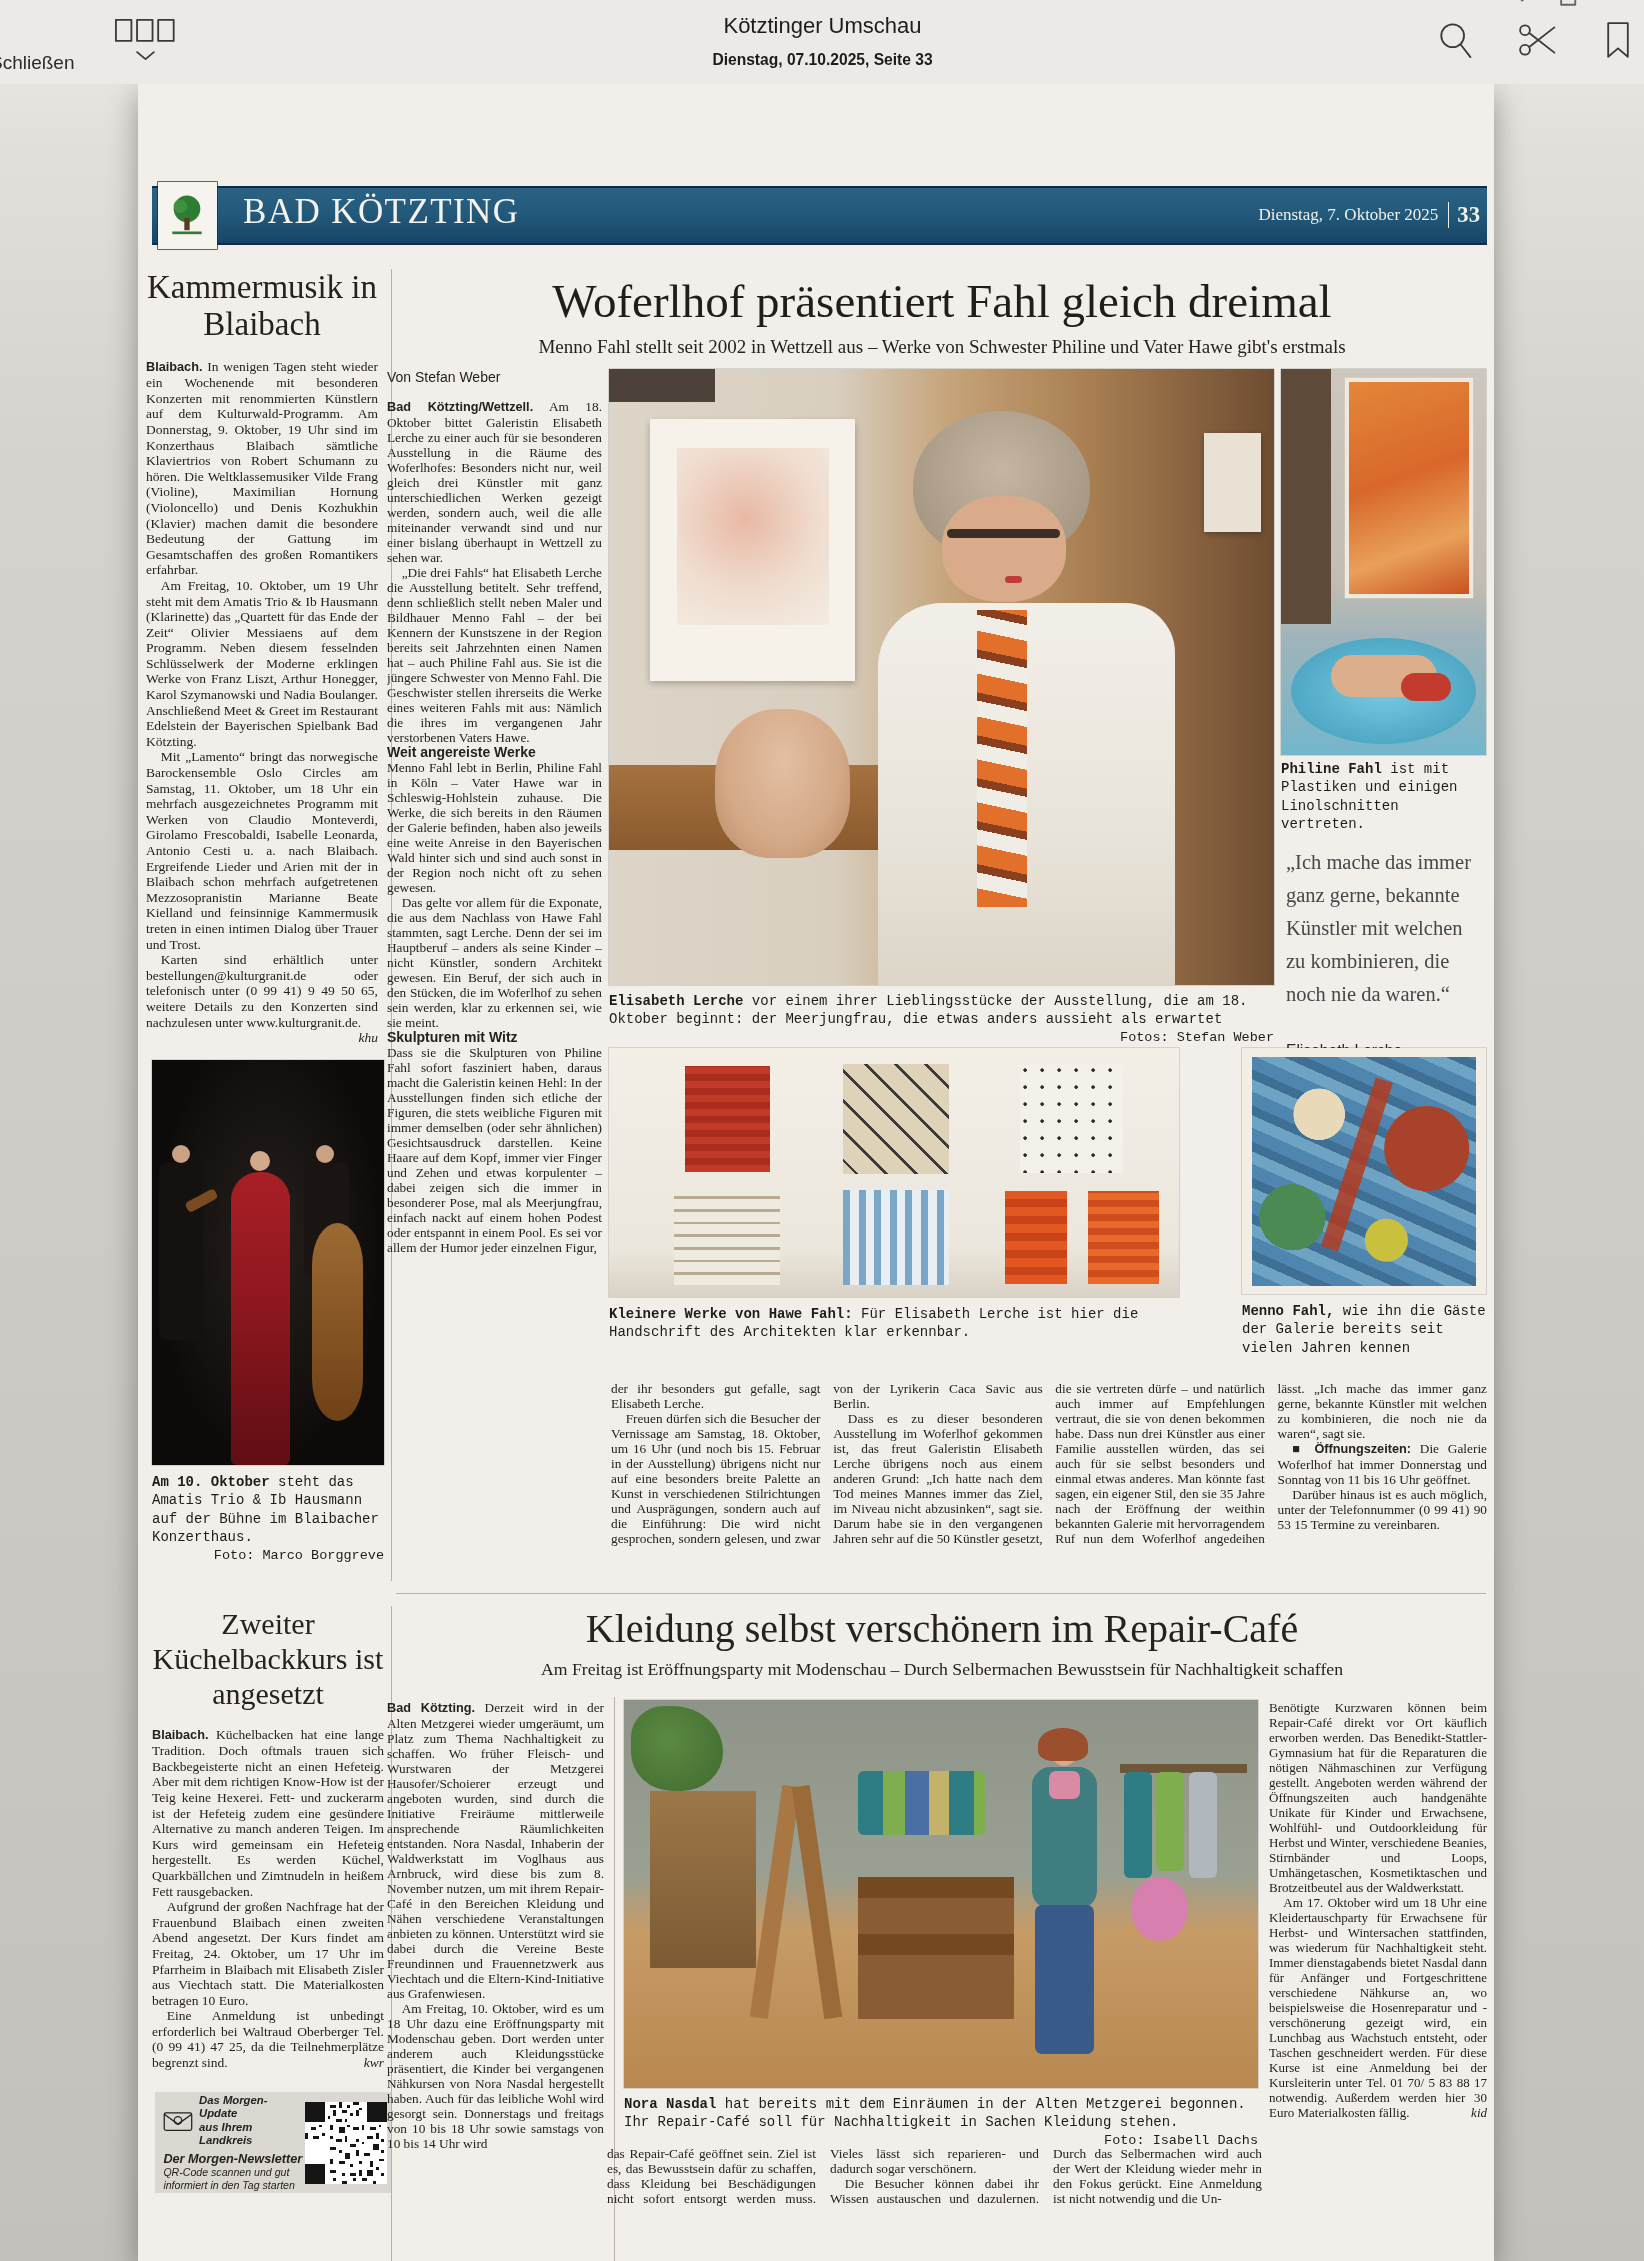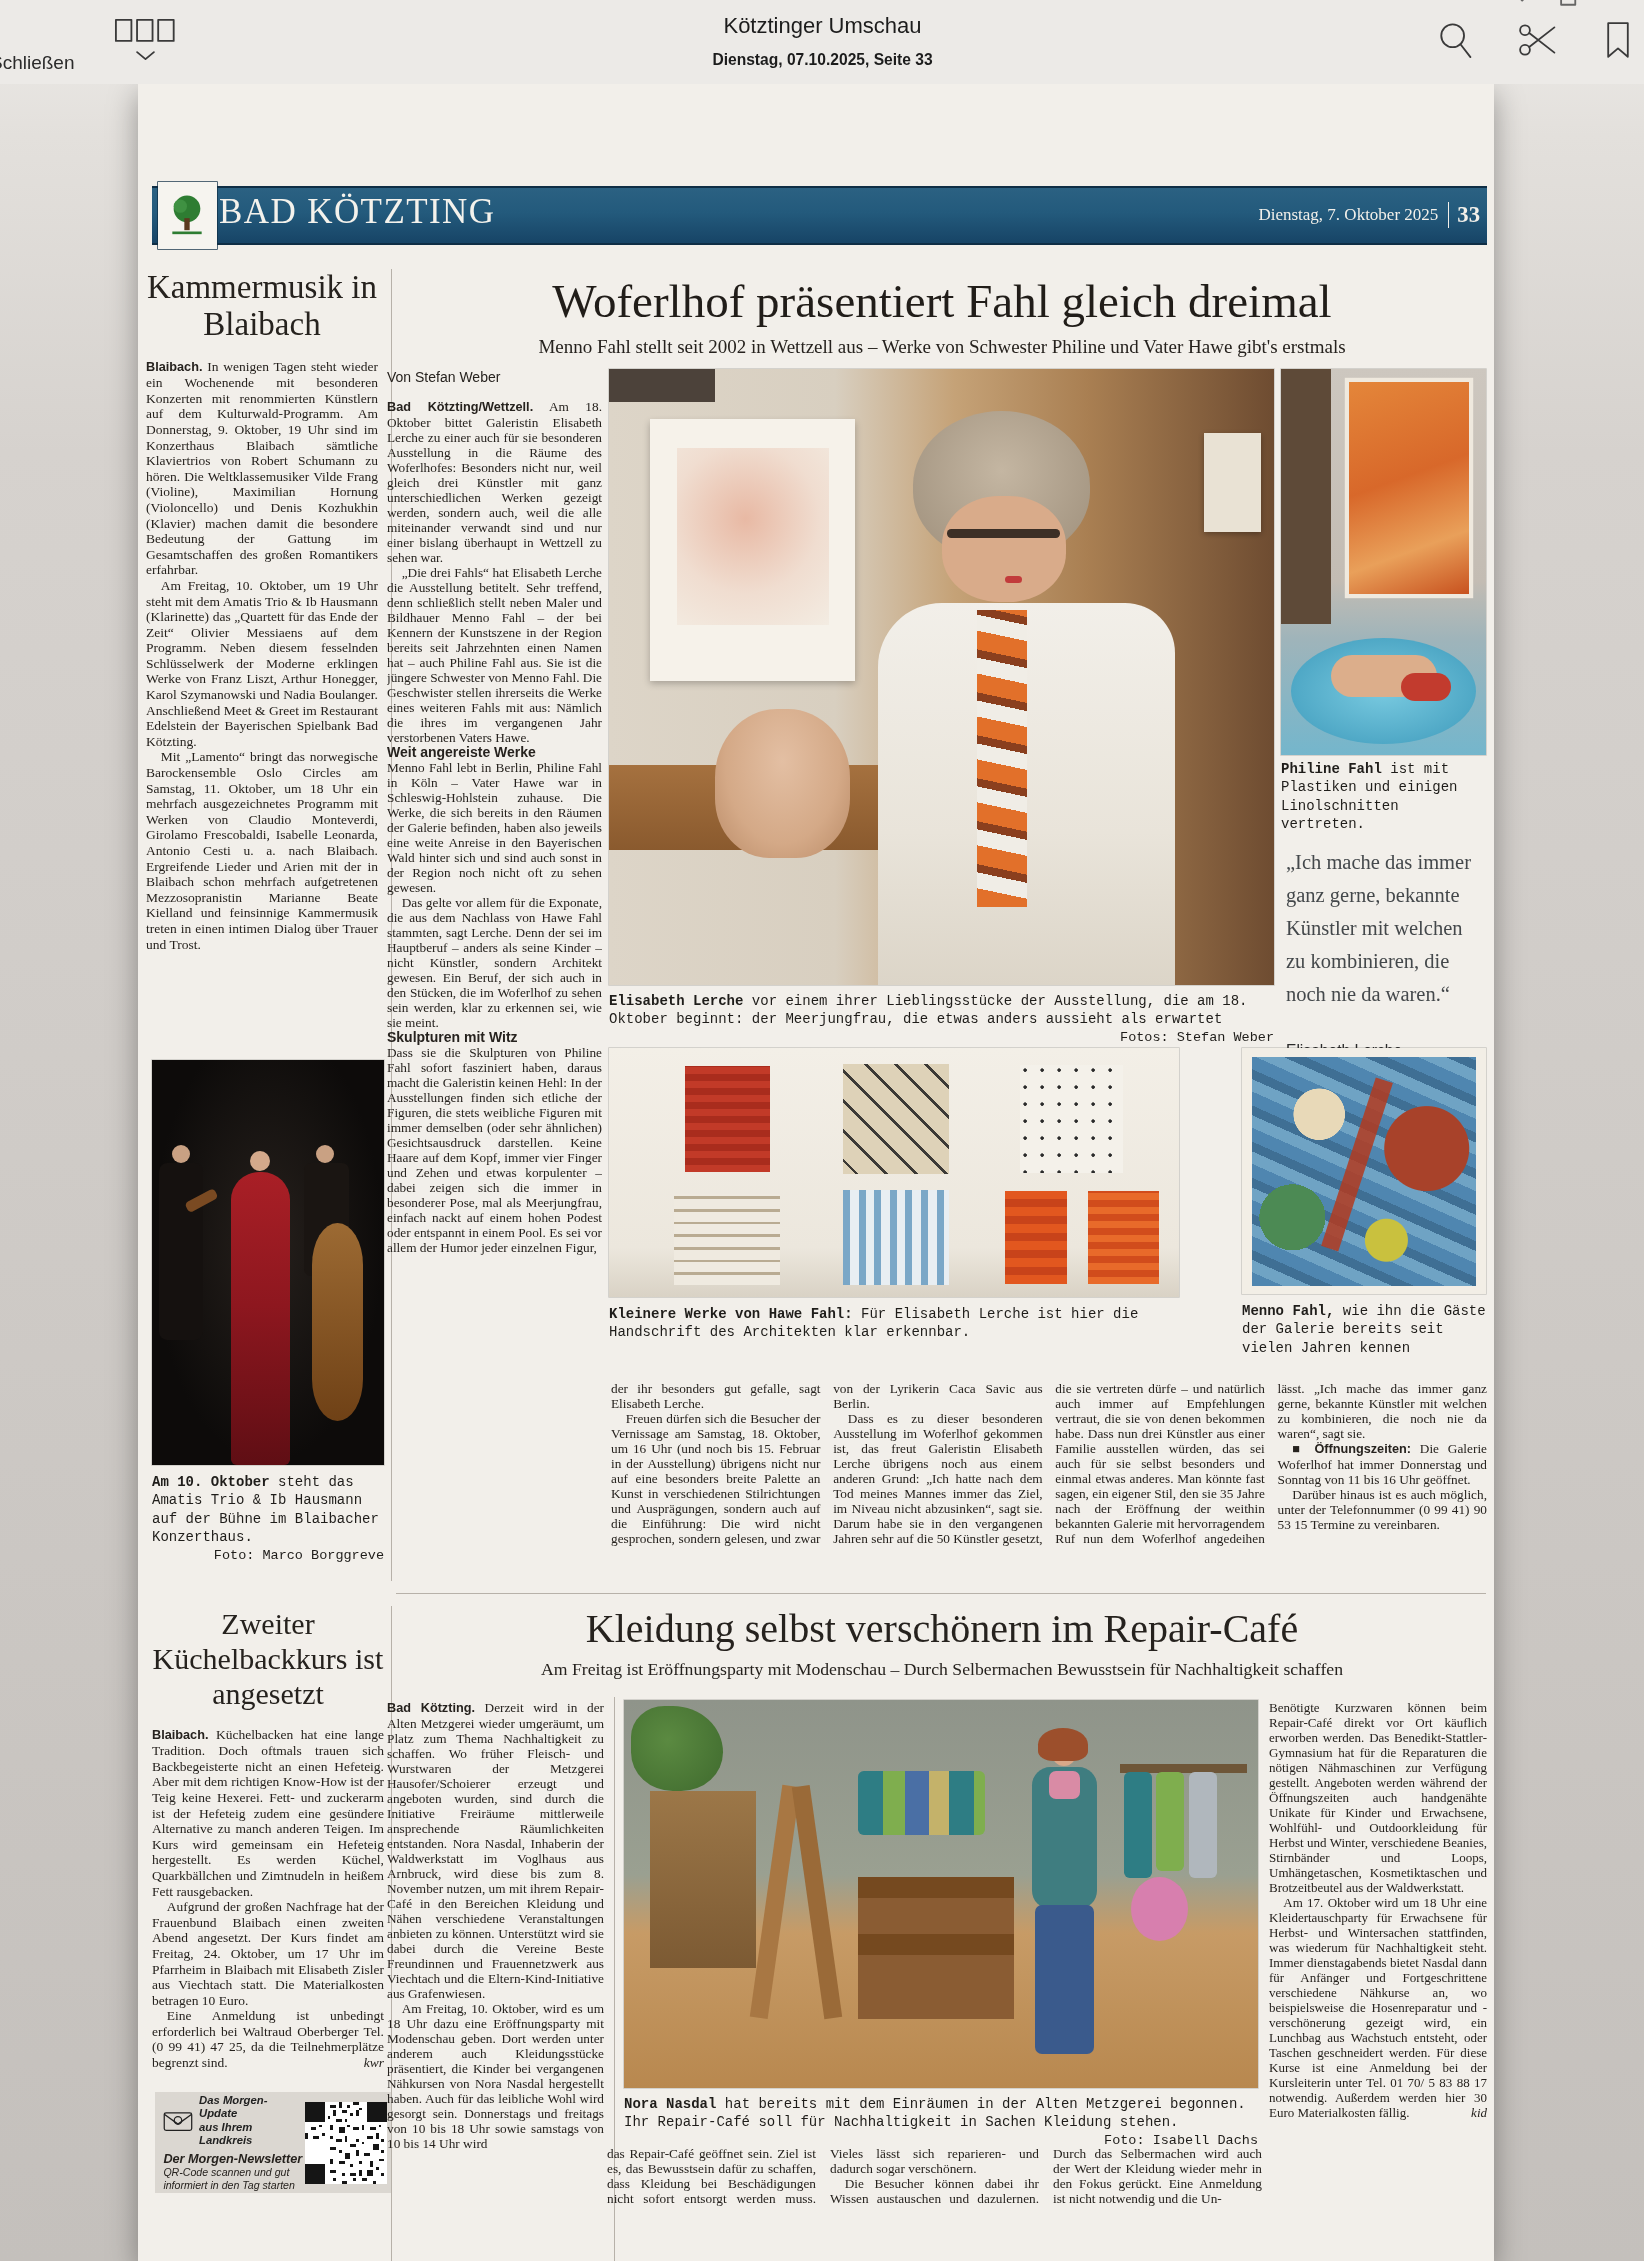--- a/index.html
+++ b/index.html
@@ -20,21 +20,21 @@
          background:linear-gradient(100deg,#f4f1ed 0%,#f2efeа 40%,#efece7 100%);
          background-color:#f2efea;box-shadow:0 10px 28px rgba(0,0,0,.35);overflow:hidden;}
   .vrule{position:absolute;width:0.7px;background:#b7b1a9;}
   .hrule{position:absolute;height:0.7px;background:#b7b1a9;}
   
   .banner{position:absolute;left:14px;top:102px;width:1335px;height:55px;
           background:linear-gradient(180deg,#2b6182 0%,#235a7c 45%,#174466 100%);
           border-top:2.1px solid #0f2e45;border-bottom:2.1px solid #0f2e45;}
   .banner .logo{position:absolute;left:5.7px;top:-5.7px;width:59px;height:67px;background:#f6f4ef;
                 display:flex;align-items:center;justify-content:center;box-shadow:0 0 0 0.7px #0f2e45;}
-  .banner .section{position:absolute;left:67px;top:4.2px;font-family:"Liberation Serif",serif;
+  .banner .section{position:absolute;left:91px;top:4.2px;font-family:"Liberation Serif",serif;
                    font-size:35px;color:#f4f2ec;letter-spacing:1.4px;}
   .banner .dateblock{position:absolute;right:7px;top:14px;display:flex;align-items:center;color:#f2f0ea;
                      font-family:"Liberation Serif",serif;}
   .banner .date{font-size:17px;padding-right:10px;}
   .banner .pageno{font-size:22.7px;font-weight:bold;border-left:1.4px solid #f2f0ea;padding-left:8px;}
   
   .serif{font-family:"Liberation Serif",serif;}
   .bodytext{font-family:"Liberation Serif",serif;font-size:13.5px;line-height:15.6px;text-align:justify;}
   .bodytext p{margin:0;text-indent:1.1em;}
   .bodytext p.pfirst{text-indent:0;}
@@ -130,20 +130,21 @@
   <div class="vrule" style="left:253px;top:185px;height:1312px;"></div>
   <div class="vrule" style="left:253px;top:1522px;height:656px;"></div>
   <div class="hrule" style="left:258px;top:1509px;width:1090px;"></div>
 
   <div style="position:absolute;left:8px;top:185px;width:232px;">
     <h2 class="head-kammer">Kammermusik in Blaibach</h2>
     <div class="bodytext">
       <p class="pfirst"><span class="lead">Blaibach.</span><span> In wenigen Tagen steht wieder ein Wochenende mit besonderen Konzerten mit renommierten Künstlern auf dem Kulturwald-Programm. Am Donnerstag, 9. Oktober, 19 Uhr sind im Konzerthaus Blaibach sämtliche Klaviertrios von Robert Schumann zu hören. Die Weltklassemusiker Vilde Frang (Violine), Maximilian Hornung (Violoncello) und Denis Kozhukhin (Klavier) machen damit die besondere Bedeutung der Gattung im Gesamtschaffen des großen Romantikers erfahrbar.</span></p>
       <p>Am Freitag, 10. Oktober, um 19 Uhr steht mit dem Amatis Trio &amp; Ib Hausmann (Klarinette) das „Quartett für das Ende der Zeit“ Olivier Messiaens auf dem Programm. Neben diesem fesselnden Schlüsselwerk der Moderne erklingen Werke von Franz Liszt, Arthur Honegger, Karol Szymanowski und Nadia Boulanger. Anschließend Meet &amp; Greet im Restaurant Edelstein der Bayerischen Spielbank Bad Kötzting.</p>
       <p>Mit „Lamento“ bringt das norwegische Barockensemble Oslo Circles am Samstag, 11. Oktober, um 18 Uhr ein mehrfach ausgezeichnetes Programm mit Werken von Claudio Monteverdi, Girolamo Frescobaldi, Isabelle Leonarda, Antonio Cesti u. a. nach Blaibach. Ergreifende Lieder und Arien mit der in Blaibach schon mehrfach aufgetretenen Mezzosopranistin Marianne Beate Kielland und feinsinnige Kammermusik treten in einen intimen Dialog über Trauer und Trost.</p>
+      <p><span>Karten sind erhältlich unter bestellungen@kulturgranit.de oder telefonisch unter (0 99 41) 9 49 50 65, weitere Details zu den Konzerten sind nachzulesen unter www.kulturgranit.de.</span><span class="sig">khu</span></p>
     </div>
   </div>
 
   <div class="photo" style="left:14px;top:976px;width:232px;height:405px;background:radial-gradient(ellipse at 50% 45%,#26201c 0%,#0d0b0a 70%);">
     <div class="ph" style="left:20px;top:85px;width:18.4px;height:18.4px;border-radius:50%;background:#c9a183;"></div>
     <div class="ph" style="left:7px;top:103px;width:44px;height:177px;background:#15110f;border-radius:8.5px;"></div>
     <div class="ph" style="left:33px;top:135px;width:33px;height:11.3px;background:#7a4a22;transform:rotate(-28deg);border-radius:4.2px;"></div>
     <div class="ph" style="left:98px;top:91px;width:20px;height:20px;border-radius:50%;background:#d4a98b;"></div>
     <div class="ph" style="left:79px;top:112px;width:59px;height:293px;background:linear-gradient(180deg,#a91f26 0%,#8e171f 45%,#5f0e14 100%);border-radius:28px 28px 5.7px 5.7px;"></div>
     <div class="ph" style="left:164px;top:85px;width:18.4px;height:18.4px;border-radius:50%;background:#c9a183;"></div>

